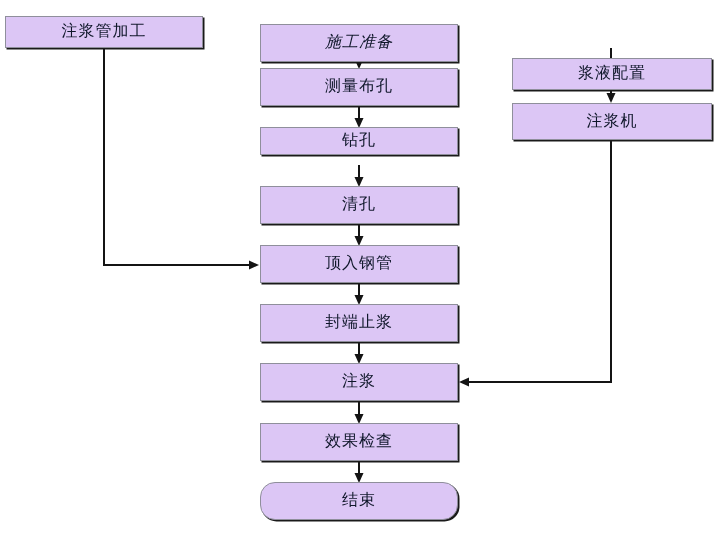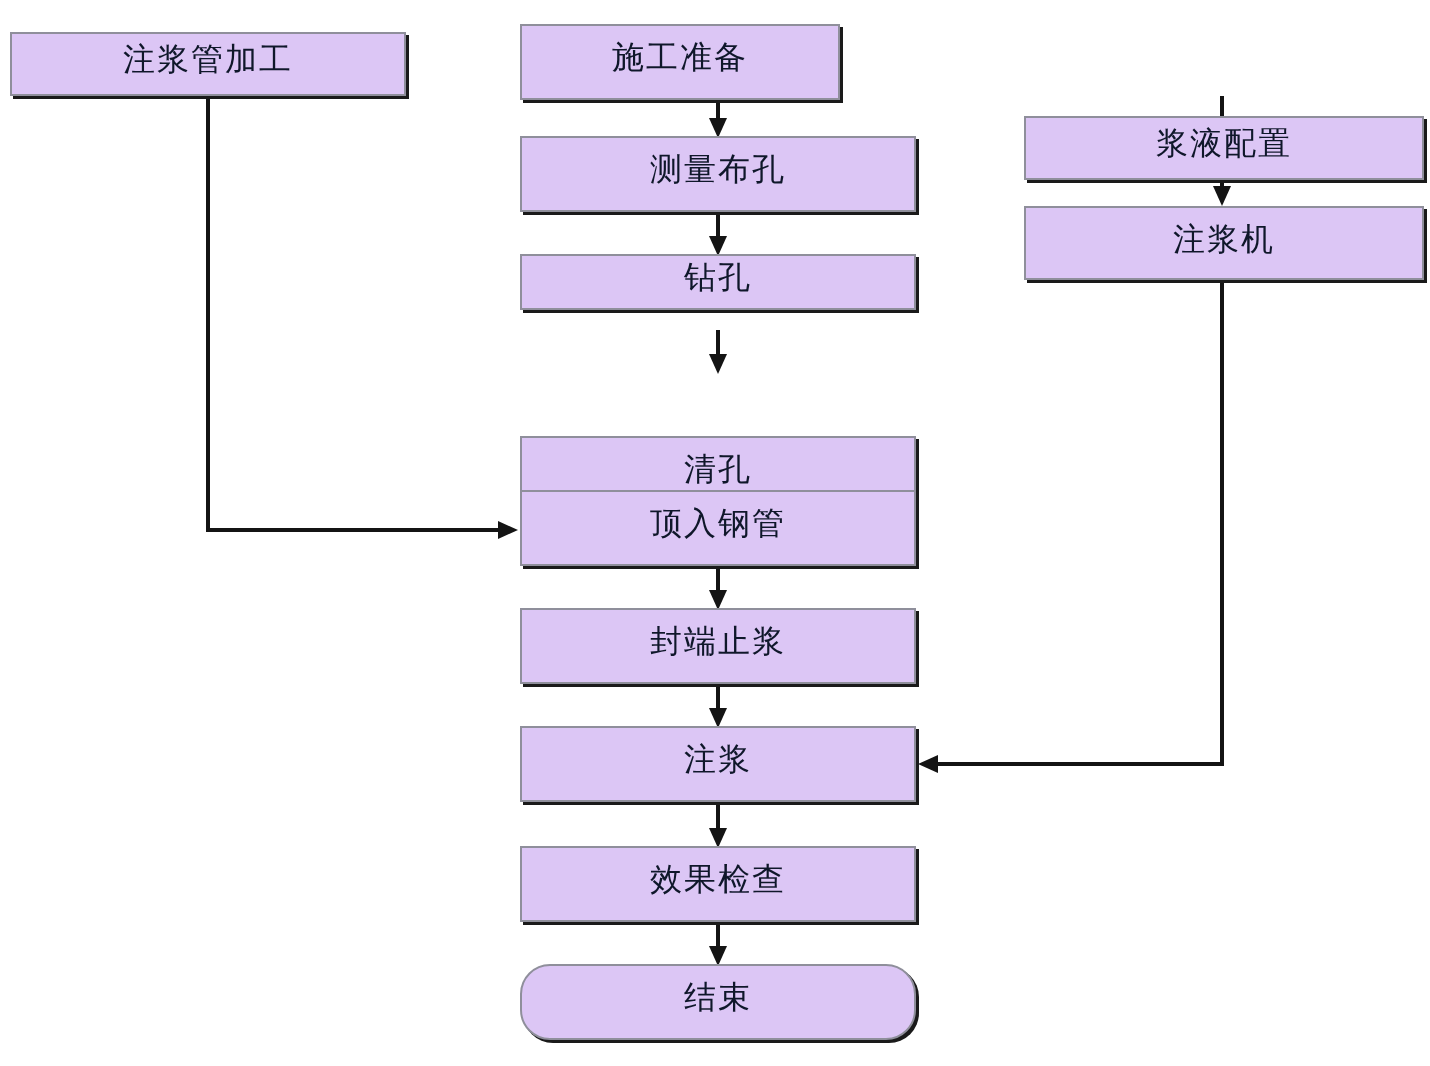--- a/index.html
+++ b/index.html
@@ -107,33 +107,33 @@
     <g>
       <path d="M 611 140 L 611 382 L 468 382"></path>
       <polygon points="459,382 469,377.5 469,386.5"></polygon>
     </g>
   </svg>
 
   <div class="node" style="left:5px; top:16px; width:198px; height:32px;">
     <span class="label">注浆管加工</span>
   </div>
 
-  <div class="node" style="left:260px; top:12px; width:160px; height:38px;">
+  <div class="node" style="left:260px; top:24px; width:198px; height:38px;font-style:italic;">
     <span class="label">施工准备</span>
   </div>
 
   <div class="node" style="left:260px; top:68px; width:198px; height:38px;">
     <span class="label">测量布孔</span>
   </div>
 
   <div class="node" style="left:260px; top:127px; width:198px; height:28px;">
     <span class="label">钻孔</span>
   </div>
 
-  <div class="node" style="left:260px; top:186px; width:198px; height:38px;margin-top:32px;">
+  <div class="node" style="left:260px; top:186px; width:198px; height:38px;">
     <span class="label">清孔</span>
   </div>
 
   <div class="node" style="left:260px; top:245px; width:198px; height:38px;">
     <span class="label">顶入钢管</span>
   </div>
 
   <div class="node" style="left:260px; top:304px; width:198px; height:38px;text-align:right;">
     <span class="label">封端止浆</span>
   </div>

